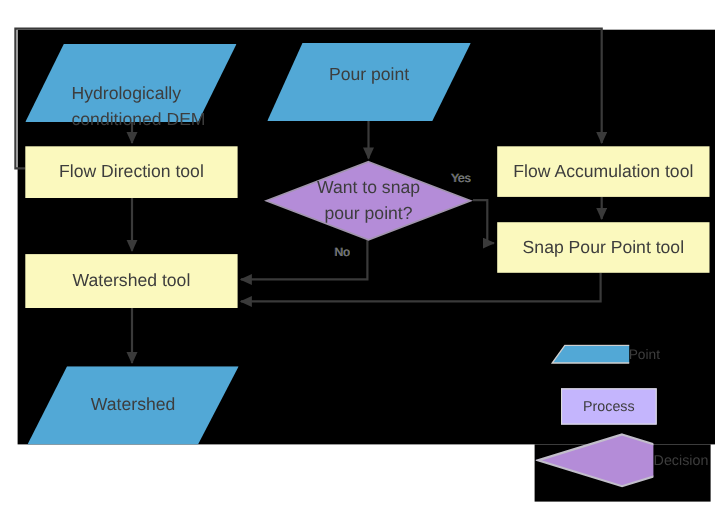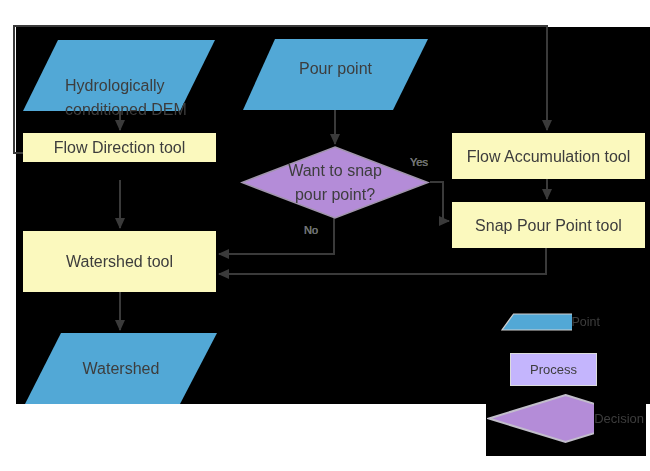--- a/index.html
+++ b/index.html
@@ -13,26 +13,26 @@
   #canvas-bg{left:16px;top:27px;width:634px;height:377px;background:#000;}
   #decision-bg{left:486px;top:404px;width:160px;height:52px;background:#000;}
   #edges{left:0;top:0;width:650px;height:471px;pointer-events:none;}
   .node{display:flex;align-items:center;justify-content:center;text-align:center;}
   .node svg{position:absolute;left:0;top:0;}
   .lbl{position:relative;z-index:2;font-size:16px;line-height:23px;color:#3D3D3D;}
   .rect-node{background:#FBF9BE;}
   #node-dem{left:23px;top:40px;width:192px;height:71px;justify-content:flex-start;}
   #node-dem .lbl{margin-left:42px;width:142px;text-align:left;line-height:24px;margin-top:45px;}
   #node-pour-point{left:243px;top:39px;width:185px;height:58px;}
-  #node-flow-direction{left:23px;top:133px;width:193px;height:29px;}
+  #node-flow-direction{left:23px;top:133px;width:193px;height:47px;}
   #node-flow-accumulation{left:452px;top:133px;width:193px;height:46px;}
   #node-snap-pour-point{left:452px;top:202px;width:193px;height:46px;}
   #node-decision{left:240px;top:145px;width:190px;height:75px;}
   #node-decision .lbl{width:126px;line-height:24px;}
-  #node-watershed-tool{left:23px;top:231px;width:193px;height:61px;}
+  #node-watershed-tool{left:23px;top:231px;width:193px;height:49px;}
   #node-watershed{left:25px;top:333px;width:192px;height:71px;}
   .edge-label{font-size:11px;line-height:13px;color:#73737e;
     text-shadow:0.6px 0 rgba(255,210,0,0.45), -0.6px 0 rgba(60,130,255,0.5);}
   #label-yes{left:410px;top:156px;width:30px;}
   #label-no{left:304px;top:224px;width:26px;}
   .legend-node{display:flex;align-items:center;justify-content:center;}
   .legend-node .lbl{font-size:13px;line-height:15px;}
   #legend-data{left:501px;top:313px;width:99px;height:18px;}
   #legend-data .lbl{font-size:12.5px;}
   #legend-process{left:510px;top:353px;width:87px;height:33px;background:#c4b5fd;border:1.5px solid #DCDCDC;box-sizing:border-box;}

